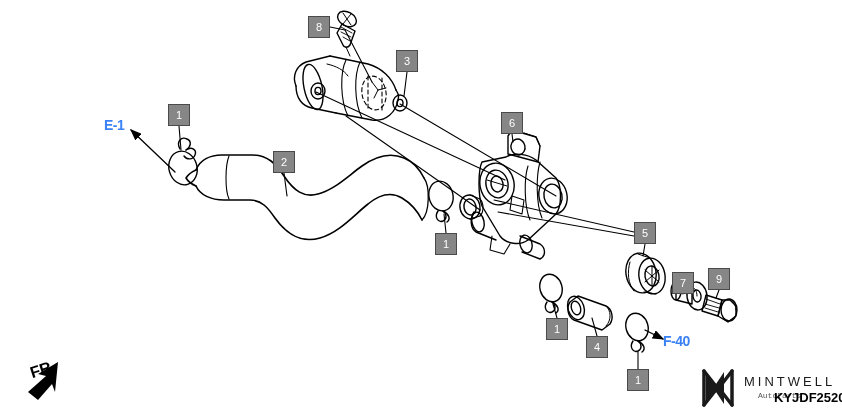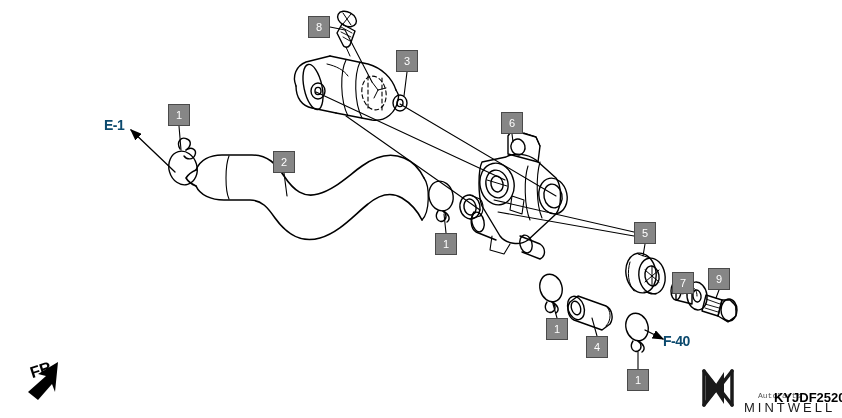--- a/index.html
+++ b/index.html
@@ -35,21 +35,21 @@
     font-family: "Liberation Sans", sans-serif;
     line-height: 20px;
     text-align: center;
     letter-spacing: 0px;
   }
   .ref-label {
     position: absolute;
     font-family: "Liberation Sans", sans-serif;
     font-weight: bold;
     font-size: 14px;
-    color: #0c4a6e;
+    color: #3b82f6;
     letter-spacing: -0.5px;
     white-space: nowrap;
   }
   #fr-label {
     position: absolute;
     left: 28px;
     top: 365px;
     font-family: "Liberation Sans", sans-serif;
     font-weight: bold;
     font-size: 16px;
@@ -67,21 +67,20 @@
   }
   #wm-name {
     position: absolute;
     left: 44px;
     top: 6px;
     font-family: "Liberation Sans", sans-serif;
     font-size: 13px;
     letter-spacing: 3px;
     color: #1a1a1a;
     white-space: nowrap;
-    margin-top: 26px;
   }
   #wm-sub {
     position: absolute;
     left: 58px;
     top: 23px;
     font-family: Liberation Mono, monospace;
     font-size: 8px;
     color: #555555;
     white-space: nowrap;
   }

